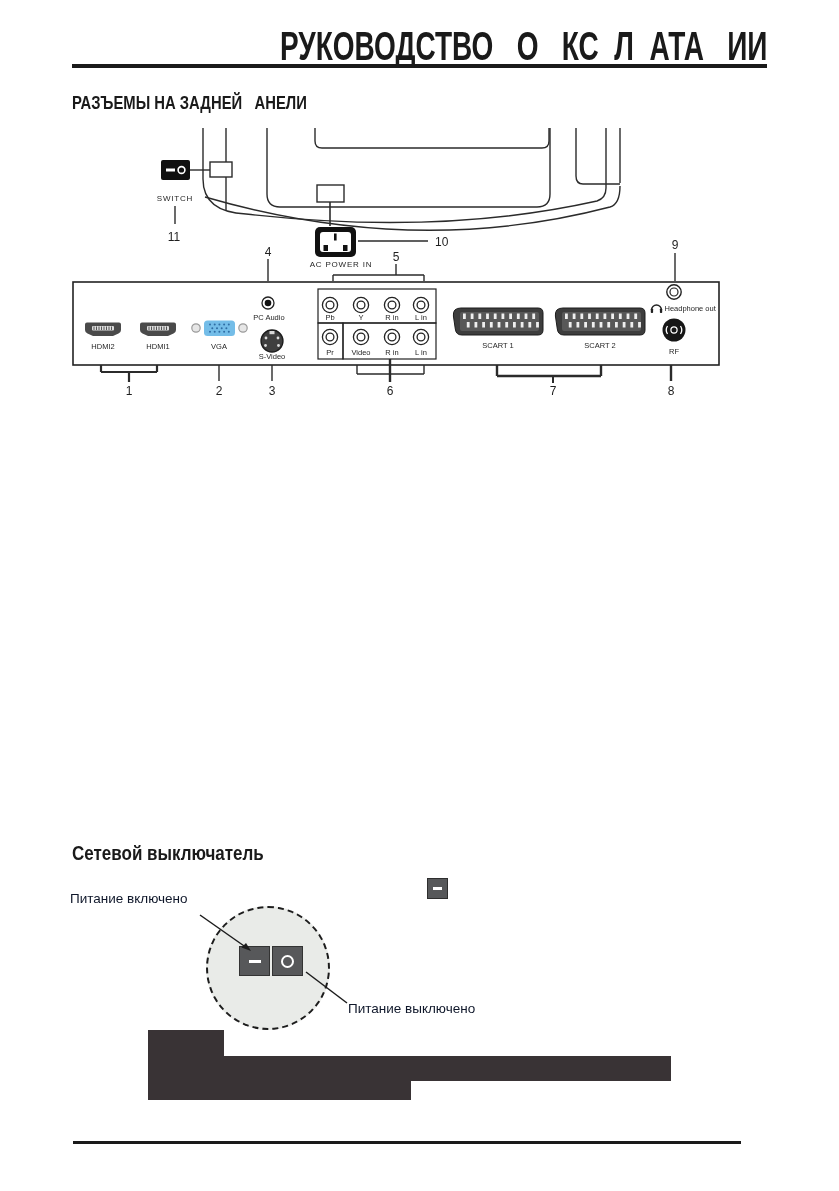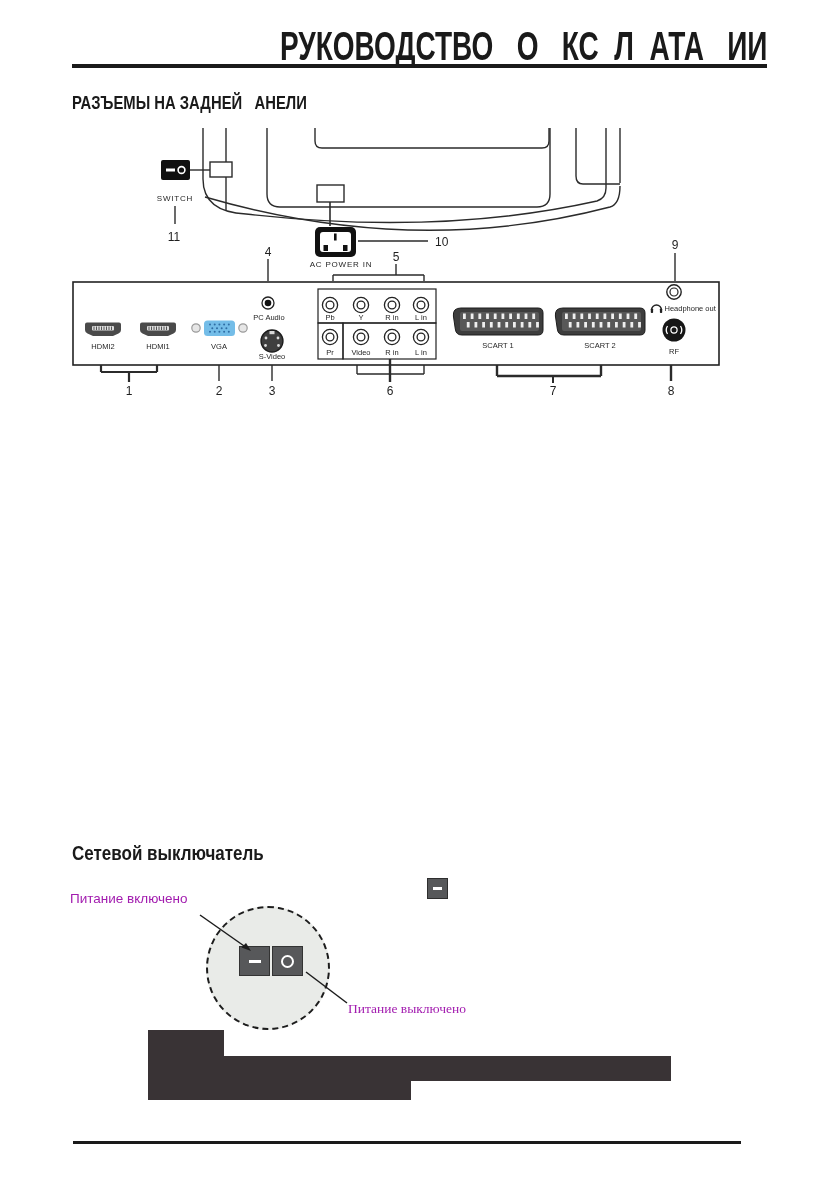--- a/index.html
+++ b/index.html
@@ -7,21 +7,21 @@
         font-family:"Liberation Sans",sans-serif;color:#1a1a1a;}
   .abs{position:absolute;}
   .rule{background:#1a1a1a;}
   .doc-title{top:26px;right:72px;font-weight:bold;font-size:40px;line-height:1;
              white-space:pre;letter-spacing:0px;text-align:right;}
   .doc-title .cond{display:inline-block;transform:scaleX(0.70);transform-origin:100% 50%;}
   .h2{font-weight:bold;font-size:19px;line-height:1;white-space:pre;}
   .h2 .cond{display:inline-block;transform:scaleX(0.78);transform-origin:0 50%;}
   .h3{font-weight:bold;font-size:20px;line-height:1;white-space:pre;}
   .h3 .cond{display:inline-block;transform:scaleX(0.85);transform-origin:0 50%;}
-  .plain-label{font-size:13.5px;color:#a21caf;}
+  .plain-label{font-size:13.5px;color:#0f172a;}
   .redact{background:#393335;}
   .dashed-circle{width:124px;height:124px;border-radius:50%;border:2.5px dashed #1c1c1c;
                  background:#e9ebe8;box-sizing:border-box;z-index:1;}
   .sw-buttons{display:flex;gap:2px;z-index:2;}
   .sw-cell{width:31px;height:30px;background:#57585a;border:1px solid #333;
            box-sizing:border-box;display:flex;align-items:center;justify-content:center;}
   .sw-dash{width:12px;height:3px;background:#fff;}
   .sw-ring{width:13px;height:13px;border:2px solid #fff;border-radius:50%;box-sizing:border-box;}
   .mini-btn{width:21px;height:21px;background:#57585a;border:1px solid #2e2e2e;
             box-sizing:border-box;display:flex;align-items:center;justify-content:center;z-index:2;}
@@ -40,21 +40,21 @@
 <div class="page">
 
   <div class="abs doc-title labels"><span class="cond">РУКОВОДСТВО   О   КС  Л  АТА   ИИ</span></div>
   <div class="abs rule" style="left:72px;top:64px;width:695px;height:4px;"></div>
 
   <div class="abs h2 labels" style="left:72px;top:93px;"><span class="cond">РАЗЪЕМЫ НА ЗАДНЕЙ   АНЕЛИ</span></div>
 
   <div class="abs h3 labels" style="left:72px;top:843px;"><span class="cond">Сетевой выключатель</span></div>
 
   <div class="abs plain-label labels" style="left:70px;top:891px;">Питание включено</div>
-  <div class="abs plain-label labels" style="left:348px;top:1001px;font-family:Liberation Serif, serif;">Питание выключено</div>
+  <div class="abs plain-label labels" style="left:348px;top:1001px;">Питание выключено</div>
 
   <div class="abs mini-btn" style="left:427px;top:878px;">
     <span class="mini-dash"></span>
   </div>
 
   <div class="abs dashed-circle" style="left:206px;top:906px;"></div>
 
   <div class="abs sw-buttons" style="left:239px;top:946px;">
     <div class="sw-cell">
         <span class="sw-dash"></span>

